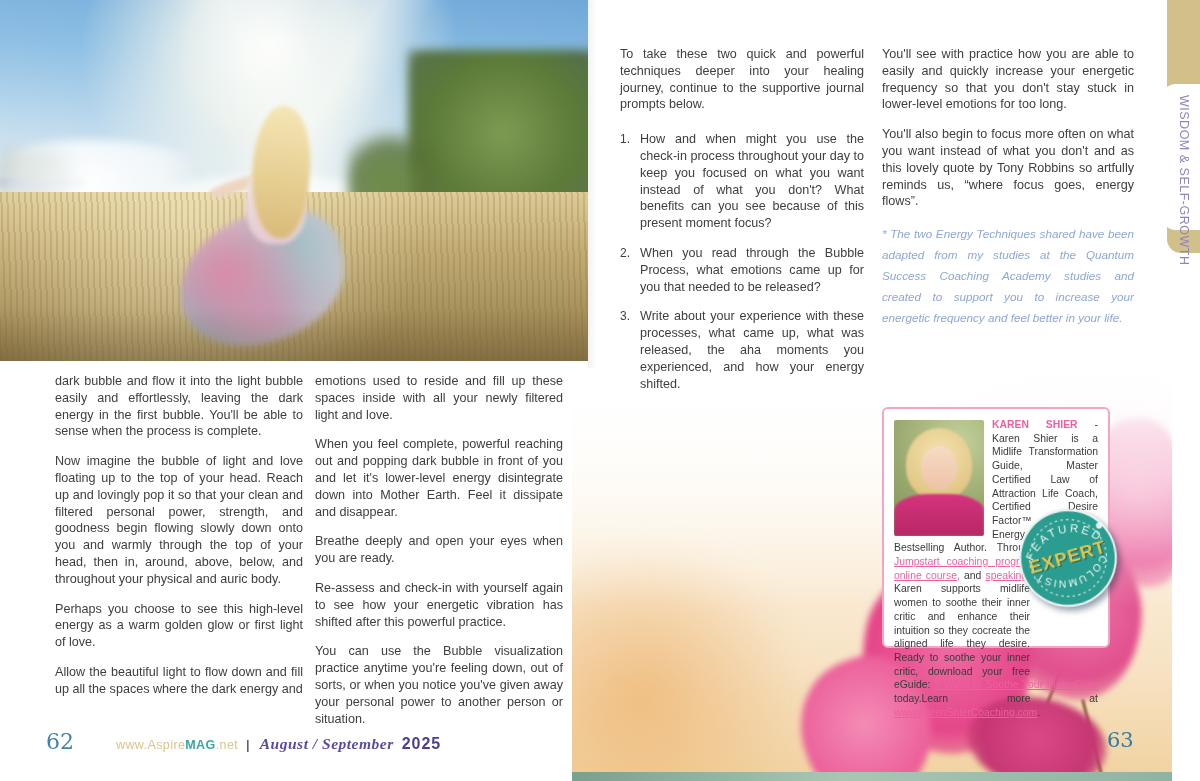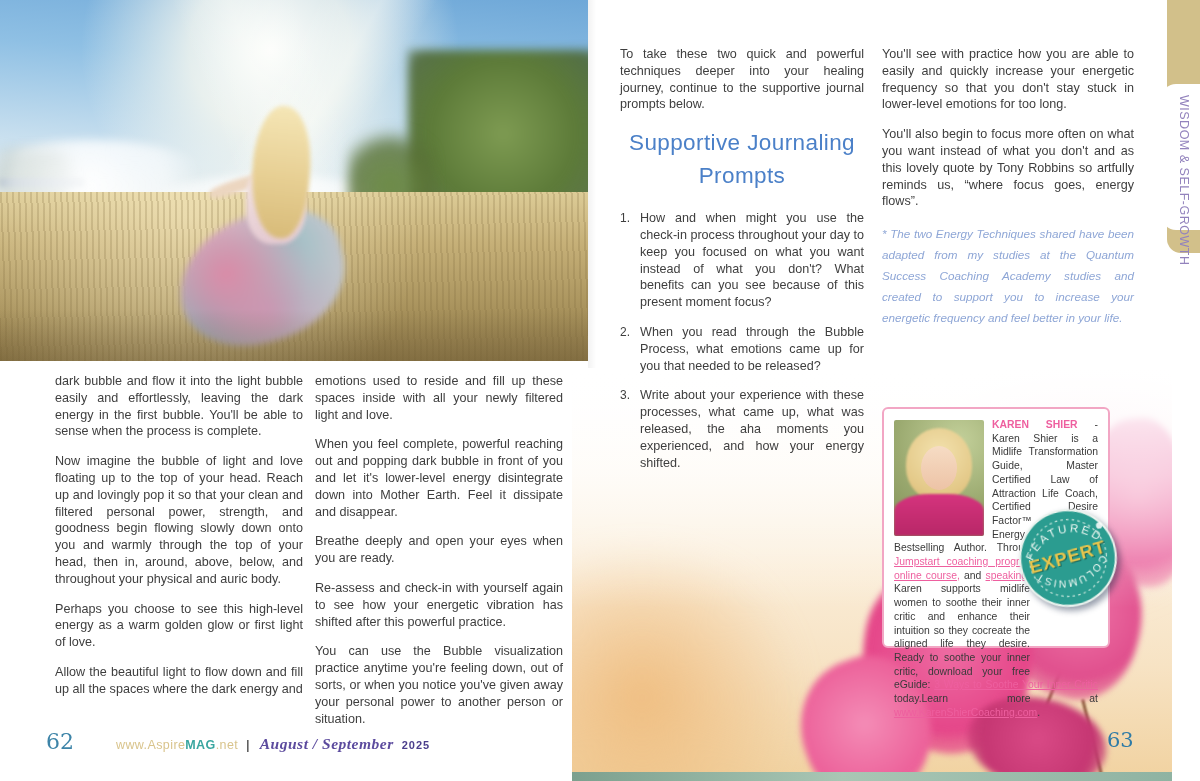--- a/index.html
+++ b/index.html
@@ -120,21 +120,21 @@
   .tab-label{position:absolute;right:9px;top:95px;z-index:10;writing-mode:vertical-rl;
     font-size:12.5px;color:var(--tab-text-purple);letter-spacing:.5px;white-space:nowrap;}
   
   .footer-left{position:absolute;left:46px;top:729px;display:flex;align-items:baseline;}
   .page-num{font-family:"DejaVu Serif",serif;font-size:22px;color:var(--page-number-teal);}
   .site{margin-left:42px;font-size:12.5px;letter-spacing:.4px;}
   .site .tan{color:var(--footer-tan);}
   .site .teal{color:var(--footer-teal);font-weight:bold;}
   .issue{margin-left:10px;font-family:"Liberation Serif",serif;font-style:italic;font-weight:bold;
     font-size:15.5px;color:var(--issue-purple);letter-spacing:.5px;}
-  .year{margin-left:8px;font-size:11px;font-weight:bold;color:#4b3e8c;letter-spacing:1px;}
+  .year{margin-left:8px;font-size:16px;font-weight:bold;color:#4b3e8c;letter-spacing:1px;}
   .footer-right{position:absolute;left:535px;top:728px;z-index:7;}
   .footer-right .page-num{color:#2f7ba6;font-size:21px;}
   
   .gutter{position:absolute;left:588px;top:0;width:12px;height:781px;
     background:linear-gradient(90deg,rgba(0,0,0,.05),rgba(0,0,0,0) 70%);}
 </style>
 </head>
 <body>
 
 <div class="canvas">
@@ -197,21 +197,20 @@
       <div class="petal pt1"></div>
       <div class="petal pt4"></div>
       <div class="petal pt2"></div>
       <div class="petal pt3"></div>
       <div class="petal pt6"></div>
       <div class="photo-fade"></div>
     </div>
 
     <div class="col body-text" style="left:48px;top:46px;width:244px;">
       <p>To take these two quick and powerful techniques deeper into your healing journey, continue to the supportive journal prompts below.</p>
-      <div class="col-heading" style="font-size:22.5px;">Supportive Journaling Prompts</div>
       <div class="prompt-list">
         <div class="prompt-item">
           <span class="prompt-num">1.</span>
           <span class="prompt-txt">How and when might you use the check-in process throughout your day to keep you focused on what you want instead of what you don't?  What benefits can you see because of this present moment focus?</span>
         </div>
         <div class="prompt-item">
           <span class="prompt-num">2.</span>
           <span class="prompt-txt">When you read through the Bubble Process, what emotions came up for you that needed to be released?</span>
         </div>
         <div class="prompt-item">

